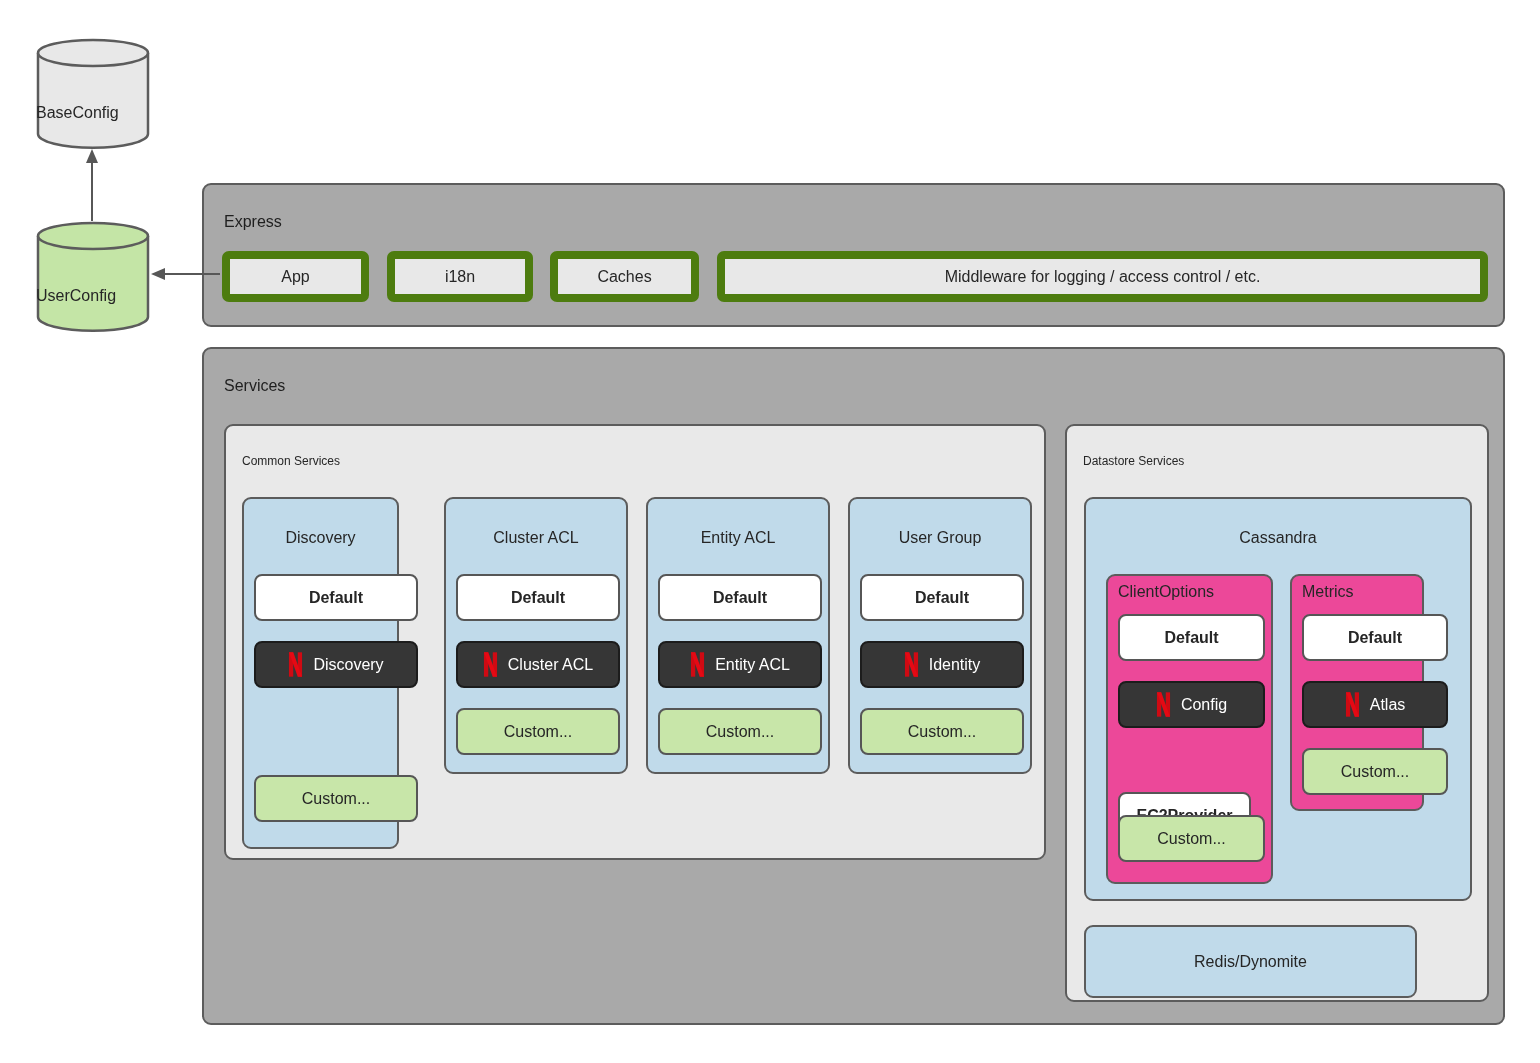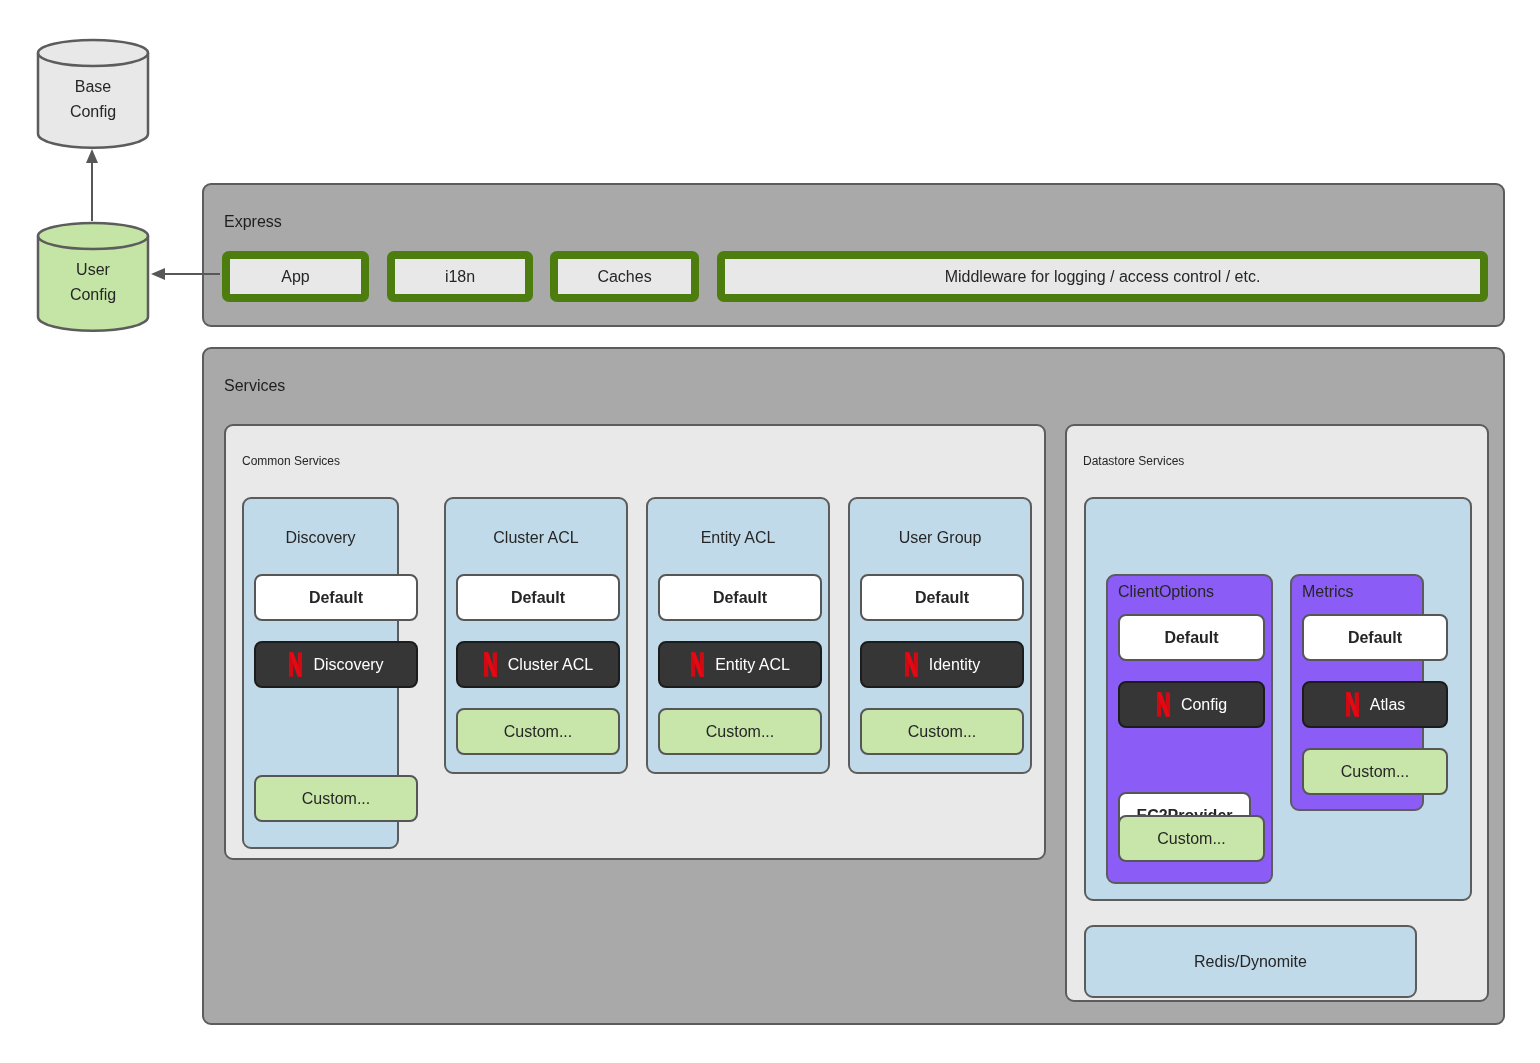--- a/index.html
+++ b/index.html
@@ -2,39 +2,39 @@
 <html><head>
 <meta charset="utf-8">
 <style>
   html,body{margin:0;padding:0;background:#ffffff;}
   body{font-family:"Liberation Sans", sans-serif;color:#262626;}
   .canvas{position:relative;width:1540px;height:1063px;background:#ffffff;overflow:hidden;}
 
   .arrows{position:absolute;left:0;top:0;width:1540px;height:1063px;z-index:6;pointer-events:none;}
 
   .cylinder{position:absolute;width:114px;height:112px;}
-  .cyl-label{position:absolute;left:0;top:0;right:0;bottom:0;display:flex;flex-direction:column;align-items:center;padding-top:36px;font-size:16px;line-height:25px;color:#262626;}
+  .cyl-label{position:absolute;left:0;top:0;right:0;bottom:0;display:flex;flex-direction:row;align-items:center;padding-top:36px;font-size:16px;line-height:25px;color:#262626;}
 
   .container{position:absolute;background:#a9a9a9;border:2px solid #5c5c5c;border-radius:9px;box-sizing:border-box;}
   .container-label{position:absolute;left:20px;top:28px;font-size:16px;color:#1f1f1f;}
 
   .gbox{position:absolute;height:51px;background:#e8e8e8;border:8px solid #4d7c0f;border-radius:7px;box-sizing:border-box;display:flex;align-items:center;justify-content:center;font-size:16px;}
 
   .panel{position:absolute;background:#e9e9e9;border:2px solid #5c5c5c;border-radius:9px;box-sizing:border-box;}
   .panel-label{position:absolute;left:16px;top:28px;font-size:12px;}
 
   .card{position:absolute;background:#c0daea;border:2px solid #5c5c5c;border-radius:9px;box-sizing:border-box;}
   .card-title{position:absolute;top:30px;left:0;width:100%;text-align:center;font-size:16px;}
 
   .item{position:absolute;left:10px;width:164px;height:47px;box-sizing:border-box;border:2px solid #565656;border-radius:8px;display:flex;align-items:center;justify-content:center;font-size:16px;gap:10px;}
   .item.white{background:#ffffff;font-weight:bold;}
   .item.green{background:#c8e6a9;}
   .item.dark{background:#363636;color:#ffffff;border-color:#1c1c1c;}
 
-  .subpanel{position:absolute;background:#8b5cf6;border:2px solid #5c5c5c;border-radius:9px;box-sizing:border-box;}
+  .subpanel{position:absolute;background:#ec4899;border:2px solid #5c5c5c;border-radius:9px;box-sizing:border-box;}
   .subpanel-label{padding:7px 0 0 10px;font-size:16px;}
 
   .blue-box{position:absolute;background:#c0daea;border:2px solid #5c5c5c;border-radius:9px;box-sizing:border-box;display:flex;align-items:center;justify-content:center;font-size:16px;}
 
   .n-icon{flex:0 0 auto;}
 </style>
 </head>
 <body>
 
 <div class="canvas">
@@ -138,20 +138,21 @@
           <span>Identity</span>
         </div>
         <div class="item green" style="top:209px;">Custom...</div>
       </div>
     </div>
 
     <div class="panel" style="left:861px;top:75px;width:424px;height:578px;">
       <div class="panel-label">Datastore Services</div>
 
       <div class="card" style="left:17px;top:71px;width:388px;height:404px;">
+        <div class="card-title">Cassandra</div>
 
         <div class="subpanel" style="left:20px;top:75px;width:167px;height:310px;">
           <div class="subpanel-label">ClientOptions</div>
           <div class="item white" style="top:38px;width:147px;">Default</div>
           <div class="item dark" style="top:105px;width:147px;">
             <svg class="n-icon" width="15" height="25" viewBox="0 0 16 26">
               <polygon points="1,0 5.6,0 5.6,26 1,26" fill="#cf0a13"></polygon>
               <polygon points="10.4,0 15,0 15,26 10.4,26" fill="#cf0a13"></polygon>
               <polygon points="1,0 5.6,0 15,26 10.4,26" fill="#e50914"></polygon>
             </svg>

